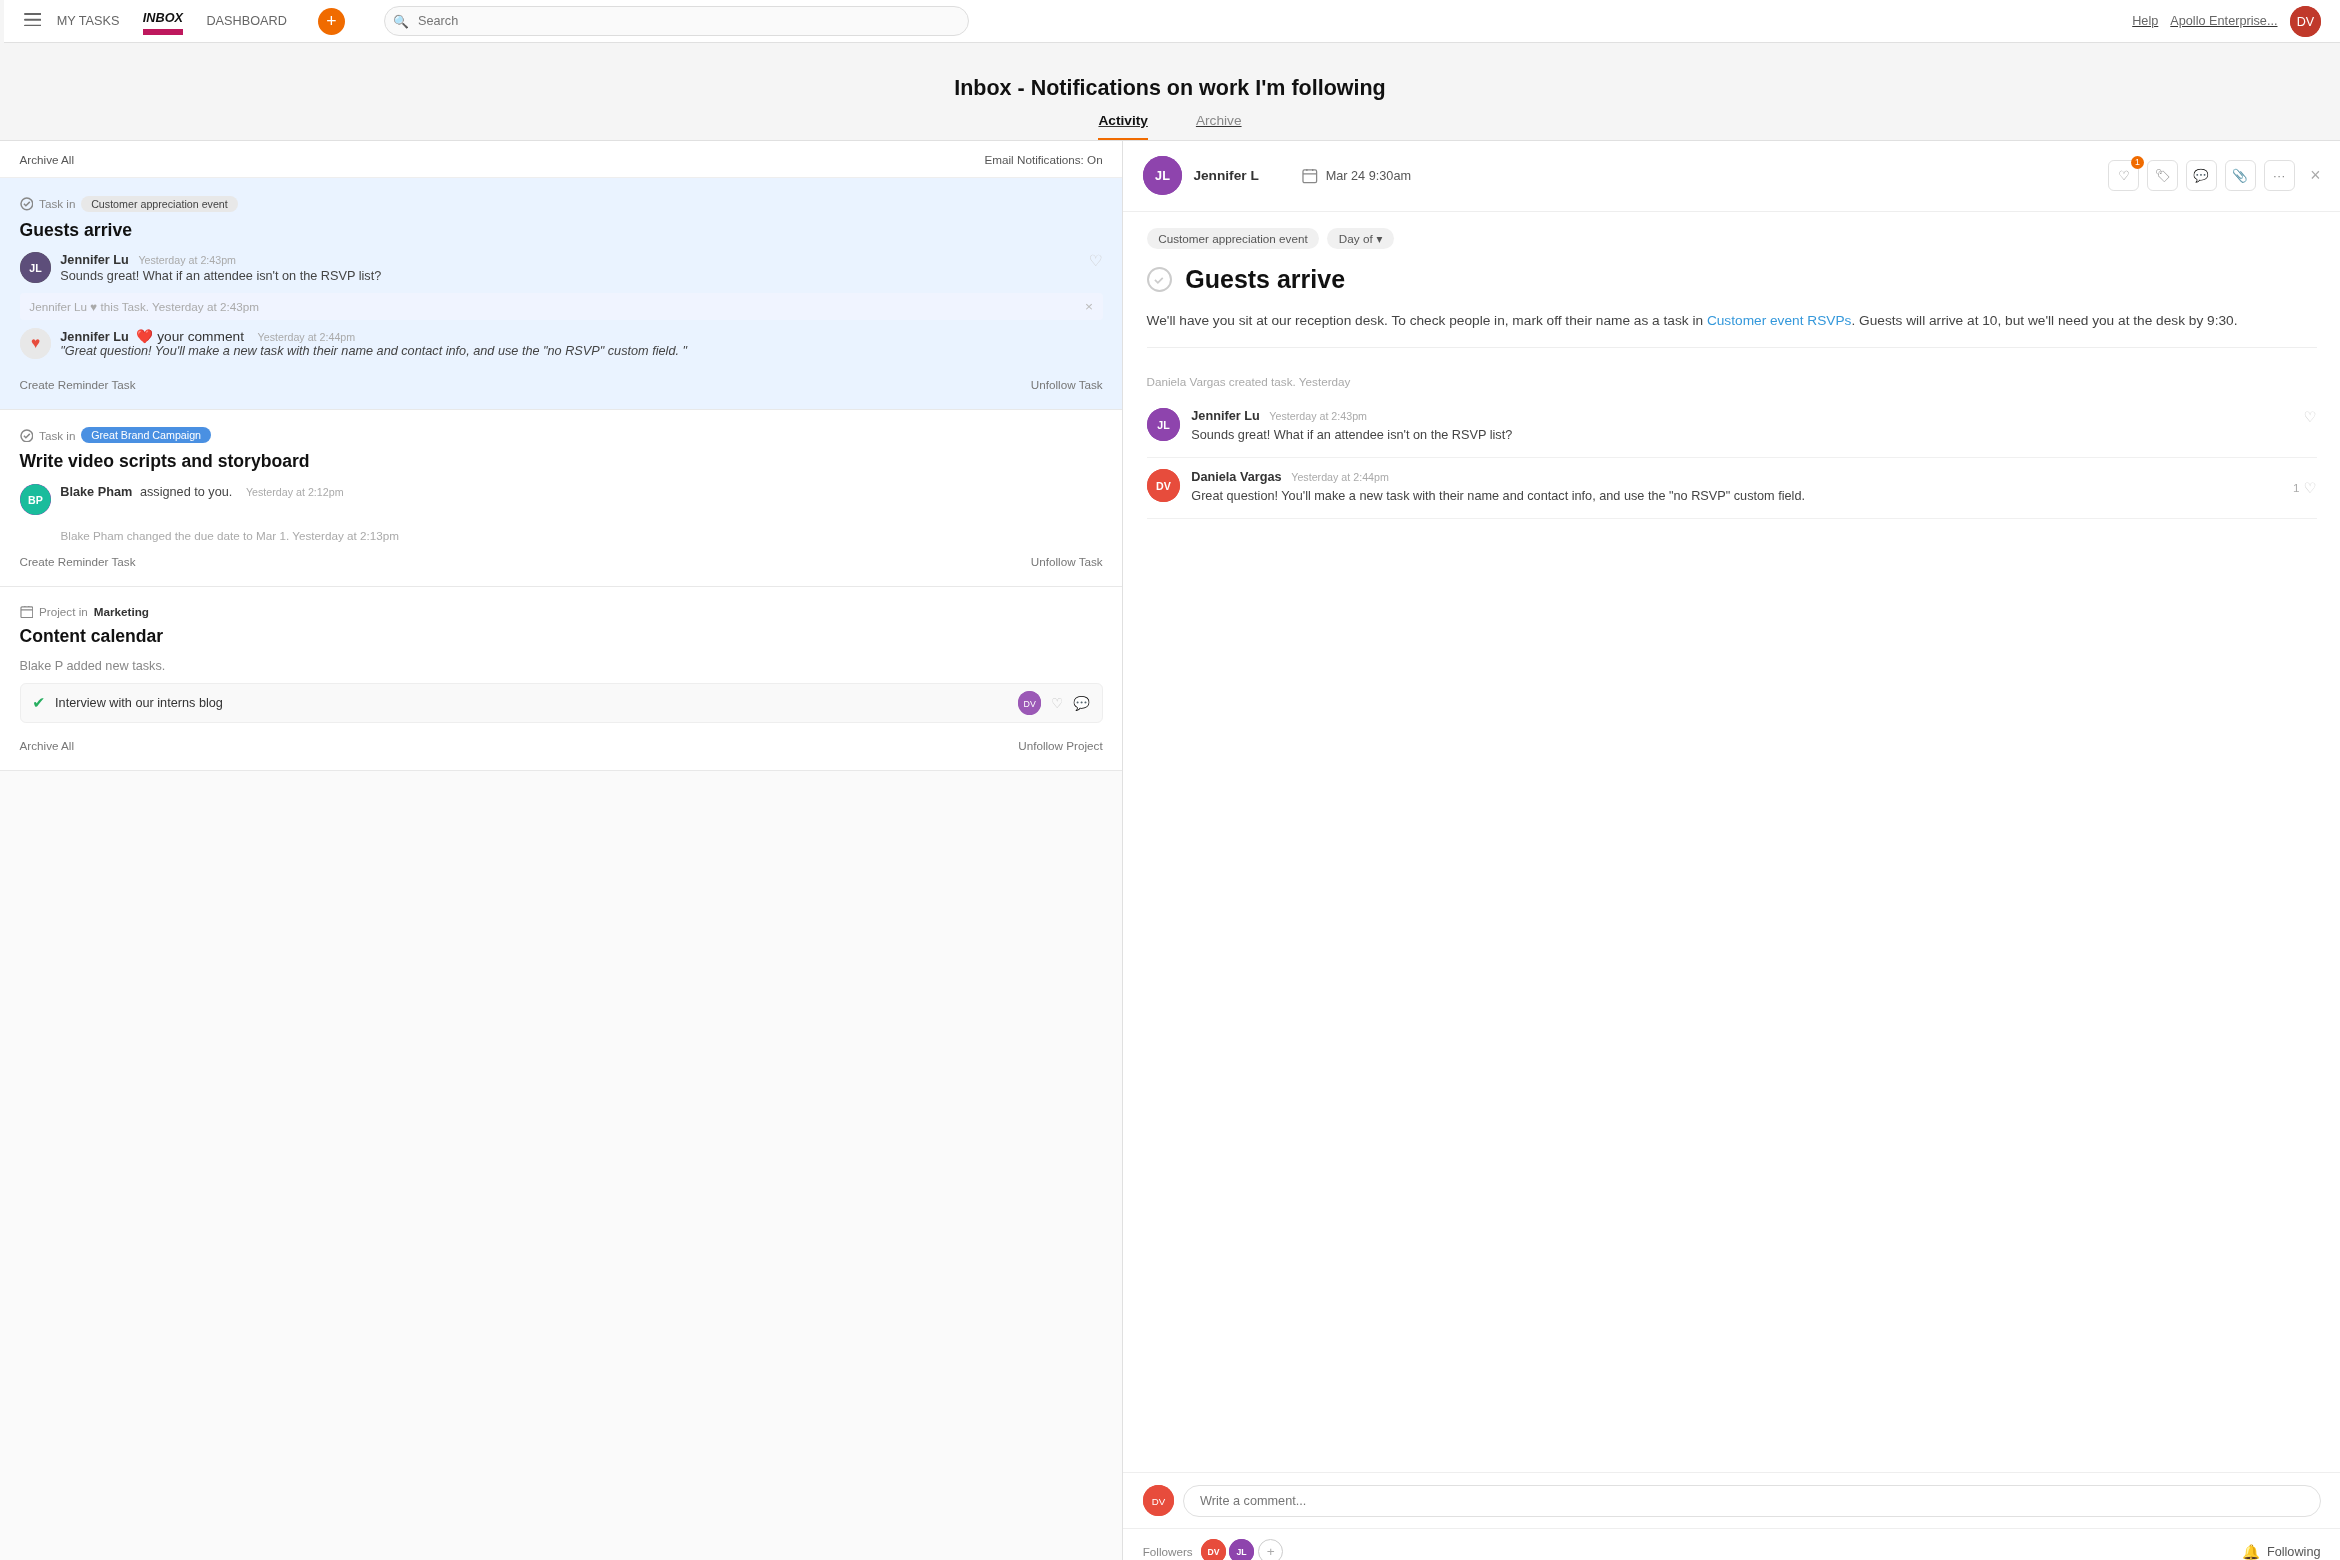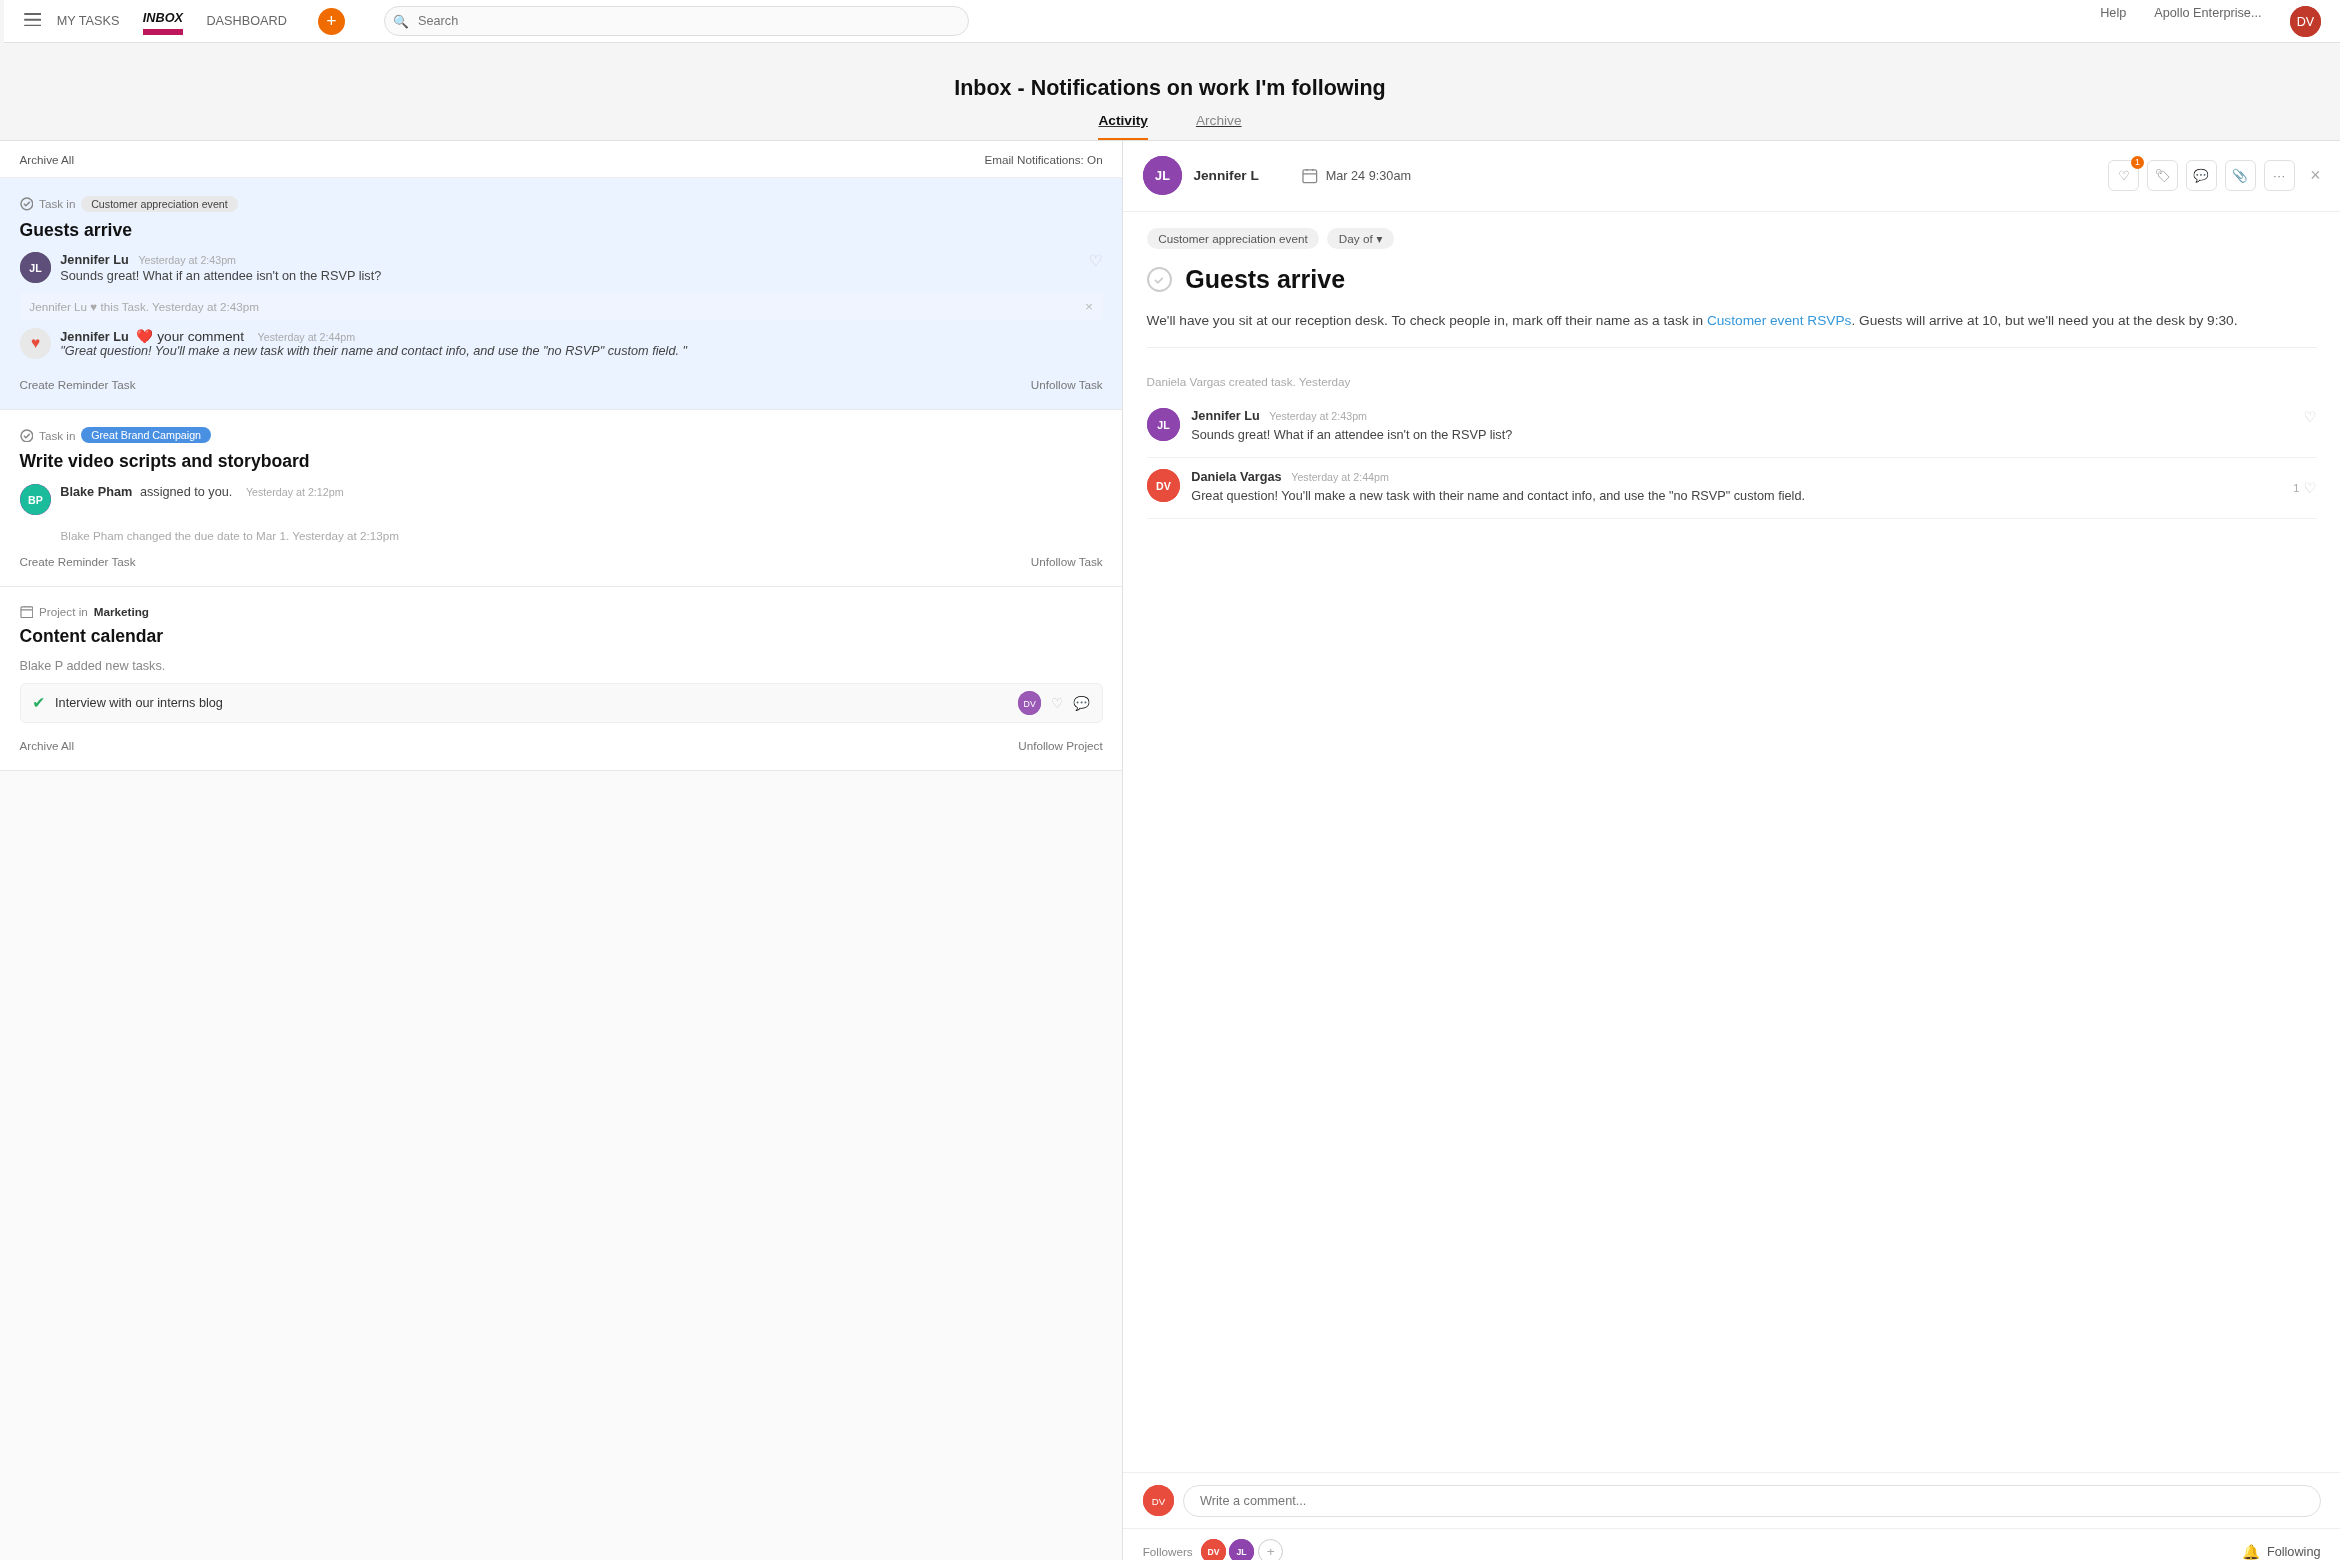--- a/index.html
+++ b/index.html
@@ -12,21 +12,21 @@
     }
     .nav-hamburger { margin-right: 15.6px; cursor: pointer; }
     .nav-links { display: flex; gap: 23.4px; align-items: center; }
     .nav-link { font-size: 12.7px; color: #666; cursor: pointer; text-decoration: none; padding: 3.9px 0; }
     .nav-link.active { color: #111; font-weight: 600; border-bottom: 6px solid #be185d; font-style: italic; }
     .nav-plus { width: 27px; height: 27px; background: #f06b00; border-radius: 50%; display: flex; align-items: center; justify-content: center; color: #fff; font-size: 17.6px; cursor: pointer; margin-left: 7.8px; }
     .nav-search { flex: 1; margin: 0 39px; max-width: 585px; }
     .nav-search input { width: 100%; padding: 6.8px 13.7px 6.8px 33px; border: 1px solid #ddd; border-radius: 19.5px; font-size: 12.7px; color: #666; background: #fafafa; }
     .search-wrap { position: relative; }
     .search-wrap .search-icon-inner { position: absolute; left: 9.8px; top: 50%; transform: translateY(-50%); color: #aaa; font-size: 12.7px; }
-    .nav-right { display: flex; gap: 28px; margin-left: auto; }
+    .nav-right { display: flex; align-items: center; gap: 12px; margin-left: auto; text-decoration: underline; }
     .nav-help { font-size: 12.7px; color: #666; cursor: pointer; }
     .nav-org { font-size: 12.7px; color: #666; cursor: pointer; }
     .nav-avatar { width: 31px; height: 31px; border-radius: 50%; background: #c0392b; overflow: hidden; display: flex; align-items: center; justify-content: center; }
 
     
     .page-wrap { margin-top: 53px; display: flex; flex-direction: column; align-items: center; }
     .page-title { font-size: 21.5px; font-weight: 700; color: #111; text-align: center; padding: 23.4px 0 0; }
 
     
     .tabs { display: flex; gap: 48px; justify-content: center; padding: 11.7px 0 0; border-bottom: 1px solid #e0e0e0; width: 100%; text-decoration: underline; }

